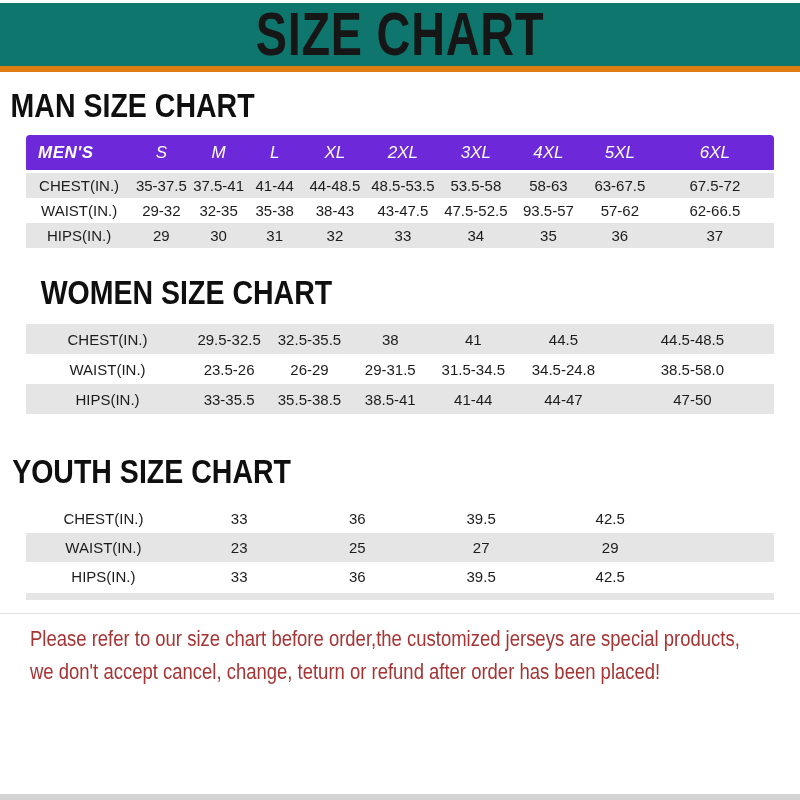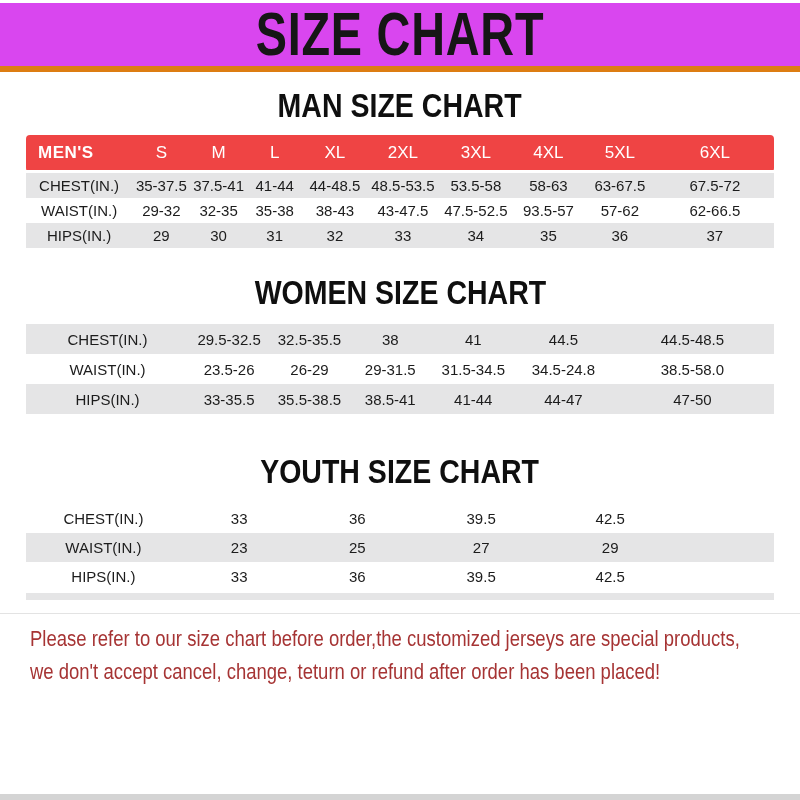--- a/index.html
+++ b/index.html
@@ -5,49 +5,50 @@
   html,body{margin:0;padding:0;}
   body{
     width:800px;height:800px;
     background:#ffffff;
     font-family:"Liberation Sans",sans-serif;
     position:relative;overflow:hidden;
   }
   
   .banner{
     margin-top:3px;height:63px;
-    background:#d946ef;
+    background:#0f766e;
     border-bottom:6px solid #DD7D12;
     display:flex;align-items:center;justify-content:center;
   }
   .banner-title{
     font-weight:bold;font-size:60px;color:#161616;
     display:inline-block;transform:scale(0.78,1.02);
     letter-spacing:1px;white-space:nowrap;
   }
   
-  .section-heading{text-align:center;margin:0;}
+  .section-heading{text-align:left;margin:0;}
   .section-heading .ht{
     display:inline-block;font-weight:bold;color:#0f0f0f;
     font-size:31px;transform:scale(0.92,1.05);letter-spacing:0px;white-space:nowrap;
   }
   .h-man{margin-top:17px;}
-  .h-women{margin-top:27px;}
+  .h-women{margin-top:27px;padding-left:28px;}
   .h-youth{margin-top:40px;}
   
   table{
     width:748px;margin:0 auto;border-collapse:collapse;table-layout:fixed;
   }
   .t-men{margin-top:10px;}
   .t-women{margin-top:13px;}
   .t-youth{margin-top:14px;}
   tr.bar th{
-    background:#ef4444;color:#ffffff;font-weight:normal;
+    background:#6d28d9;color:#ffffff;font-weight:normal;
     text-align:center;vertical-align:middle;
     border-bottom:3px solid #ffffff;
+    font-style:italic;
   }
   tr.bar th:first-child{border-radius:4px 0 0 4px;}
   tr.bar th:last-child{border-radius:0 4px 4px 0;}
   tr.bar th.tbl-label{
     text-align:left;padding-left:12px;font-weight:bold;font-size:22px;
     letter-spacing:0.5px;white-space:nowrap;
   }
   .t-men  tr.bar th{height:33px;font-size:17px;}
   .t-women tr.bar th{height:44px;font-size:18px;}
   .t-youth tr.bar th{height:45px;font-size:18px;}

